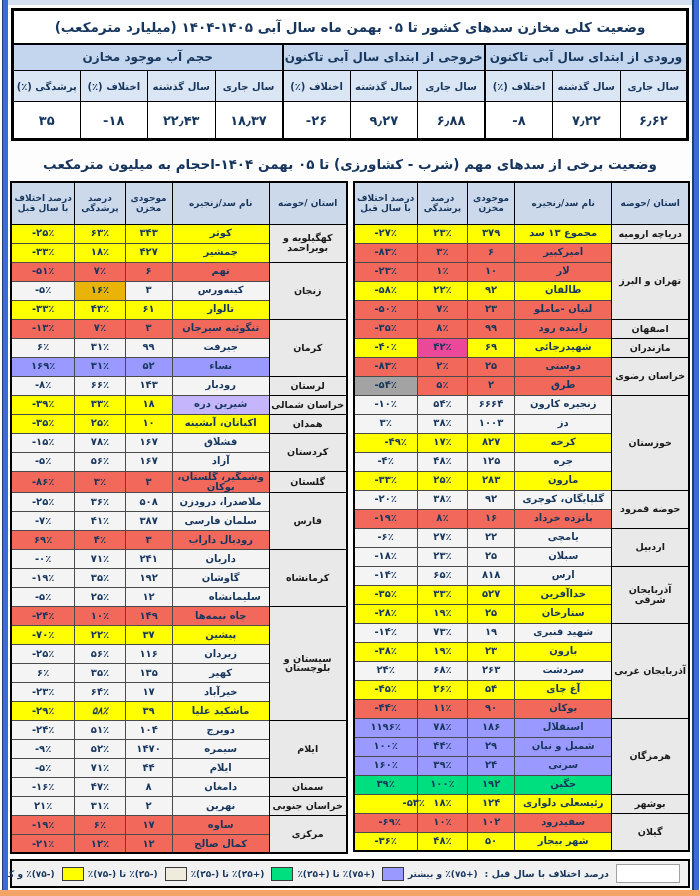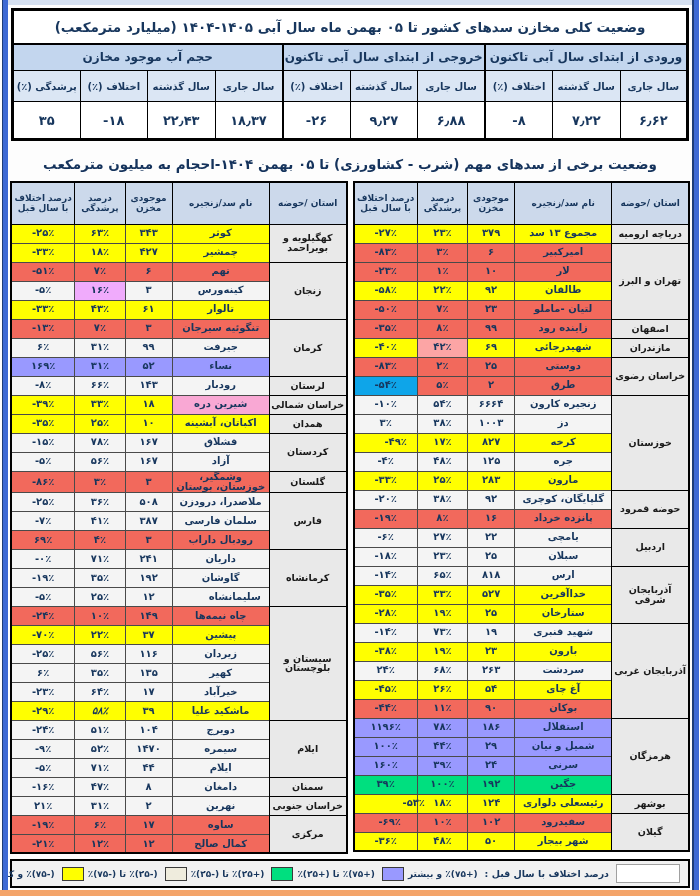--- a/index.html
+++ b/index.html
@@ -152,35 +152,35 @@
             <td class="province" rowspan="1">اصفهان</td>
             <td style="background: rgb(242, 105, 92);">زاینده رود</td>
             <td class="num" style="background: rgb(242, 105, 92);">۹۹</td>
             <td class="num" style="background: rgb(242, 105, 92);">۸٪</td>
             <td class="num" style="background: rgb(242, 105, 92);">-۳۵٪</td>
           </tr>
           <tr>
             <td class="province" rowspan="1">مازندران</td>
             <td style="background: rgb(255, 255, 0);">شهیدرجائی</td>
             <td class="num" style="background: rgb(255, 255, 0);">۶۹</td>
-            <td class="num" style="background: #fca5a5; text-align: center;">۴۲٪</td>
+            <td class="num" style="background: #ec4899; text-align: center;">۴۲٪</td>
             <td class="num" style="background: rgb(255, 255, 0);">-۴۰٪</td>
           </tr>
           <tr>
             <td class="province" rowspan="2">خراسان رضوی</td>
             <td style="background: rgb(242, 105, 92);">دوستی</td>
             <td class="num" style="background: rgb(242, 105, 92);">۲۵</td>
             <td class="num" style="background: rgb(242, 105, 92);">۲٪</td>
             <td class="num" style="background: rgb(242, 105, 92);">-۸۳٪</td>
           </tr>
           <tr>
             <td style="background: rgb(242, 105, 92);">طرق</td>
             <td class="num" style="background: rgb(242, 105, 92);">۲</td>
             <td class="num" style="background: rgb(242, 105, 92);">۵٪</td>
-            <td class="num" style="background: #0ea5e9;">-۵۴٪</td>
+            <td class="num" style="background: #a3a3a3;">-۵۴٪</td>
           </tr>
           <tr>
             <td class="province" rowspan="5">خوزستان</td>
             <td style="background: rgb(244, 244, 244);">زنجیره کارون</td>
             <td class="num" style="background: rgb(244, 244, 244);">۶۶۶۴</td>
             <td class="num" style="background: rgb(244, 244, 244);">۵۴٪</td>
             <td class="num" style="background: rgb(244, 244, 244);">-۱۰٪</td>
           </tr>
           <tr>
             <td style="background: rgb(244, 244, 244);">دز</td>
@@ -365,21 +365,21 @@
           <tr>
             <td class="province" rowspan="3">زنجان</td>
             <td style="background: rgb(242, 105, 92);">تهم</td>
             <td class="num" style="background: rgb(242, 105, 92);">۶</td>
             <td class="num" style="background: rgb(242, 105, 92);">۷٪</td>
             <td class="num" style="background: rgb(242, 105, 92);">-۵۱٪</td>
           </tr>
           <tr>
             <td style="background: rgb(244, 244, 244);">کینه‌ورس</td>
             <td class="num" style="background: rgb(244, 244, 244);">۳</td>
-            <td class="num" style="background: #f0abfc;">۱۶٪</td>
+            <td class="num" style="background: #eab308;">۱۶٪</td>
             <td class="num" style="background: rgb(244, 244, 244);">-۵٪</td>
           </tr>
           <tr>
             <td style="background: rgb(255, 255, 0);">تالوار</td>
             <td class="num" style="background: rgb(255, 255, 0);">۶۱</td>
             <td class="num" style="background: rgb(255, 255, 0);">۴۳٪</td>
             <td class="num" style="background: rgb(255, 255, 0);">-۳۳٪</td>
           </tr>
           <tr>
             <td class="province" rowspan="3">کرمان</td>
@@ -402,21 +402,21 @@
           </tr>
           <tr>
             <td class="province" rowspan="1">لرستان</td>
             <td style="background: rgb(244, 244, 244);">رودبار</td>
             <td class="num" style="background: rgb(244, 244, 244);">۱۴۳</td>
             <td class="num" style="background: rgb(244, 244, 244);">۶۶٪</td>
             <td class="num" style="background: rgb(244, 244, 244);">-۸٪</td>
           </tr>
           <tr>
             <td class="province" rowspan="1">خراسان شمالی</td>
-            <td style="background: #f9a8d4;">شیرین دره</td>
+            <td style="background: #c4b5fd;">شیرین دره</td>
             <td class="num" style="background: rgb(255, 255, 0);">۱۸</td>
             <td class="num" style="background: rgb(255, 255, 0);">۳۳٪</td>
             <td class="num" style="background: rgb(255, 255, 0);">-۳۹٪</td>
           </tr>
           <tr>
             <td class="province" rowspan="1">همدان</td>
             <td style="background: rgb(255, 255, 0);">اکباتان، آبشینه</td>
             <td class="num" style="background: rgb(255, 255, 0);">۱۰</td>
             <td class="num" style="background: rgb(255, 255, 0);">۲۵٪</td>
             <td class="num" style="background: rgb(255, 255, 0);">-۳۵٪</td>
@@ -429,21 +429,21 @@
             <td class="num" style="background: rgb(244, 244, 244);">-۱۵٪</td>
           </tr>
           <tr>
             <td style="background: rgb(244, 244, 244);">آزاد</td>
             <td class="num" style="background: rgb(244, 244, 244);">۱۶۷</td>
             <td class="num" style="background: rgb(244, 244, 244);">۵۶٪</td>
             <td class="num" style="background: rgb(244, 244, 244);">-۵٪</td>
           </tr>
           <tr>
             <td class="province" rowspan="1">گلستان</td>
-            <td style="background: rgb(242, 105, 92);">وشمگیر، خوزستان، بوستان</td>
+            <td style="background: rgb(242, 105, 92);">وشمگیر، گلستان، بوکان</td>
             <td class="num" style="background: rgb(242, 105, 92);">۳</td>
             <td class="num" style="background: rgb(242, 105, 92);">۳٪</td>
             <td class="num" style="background: rgb(242, 105, 92);">-۸۶٪</td>
           </tr>
           <tr>
             <td class="province" rowspan="3">فارس</td>
             <td style="background: rgb(244, 244, 244);">ملاصدرا، درودزن</td>
             <td class="num" style="background: rgb(244, 244, 244);">۵۰۸</td>
             <td class="num" style="background: rgb(244, 244, 244);">۳۶٪</td>
             <td class="num" style="background: rgb(244, 244, 244);">-۲۵٪</td>

